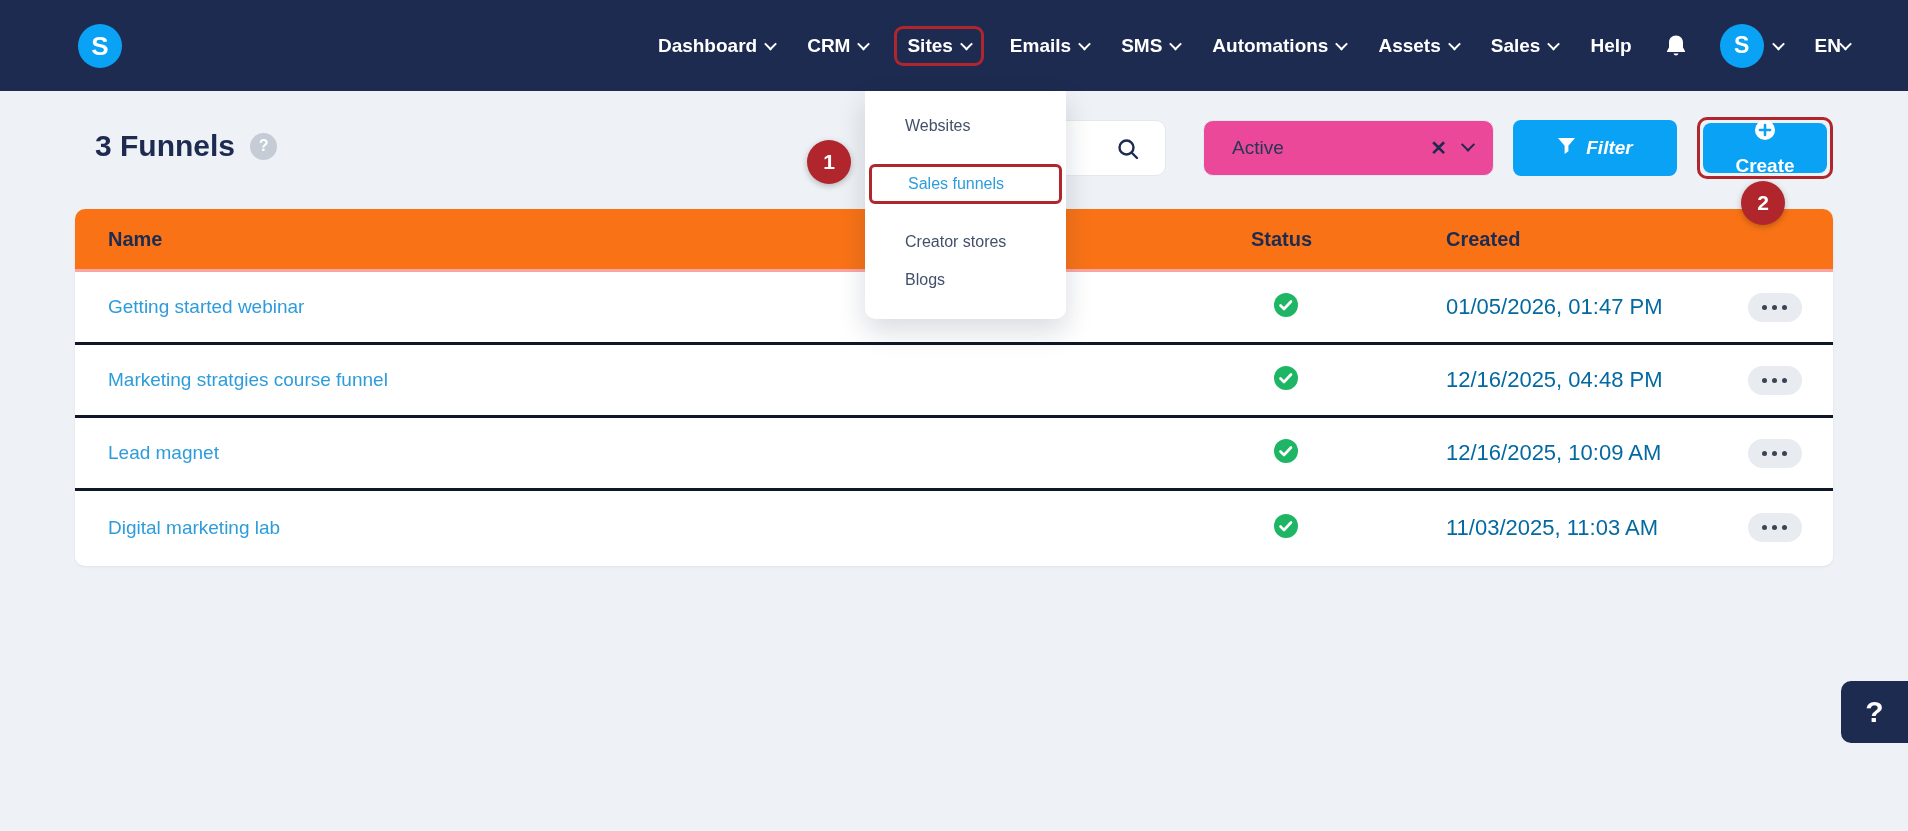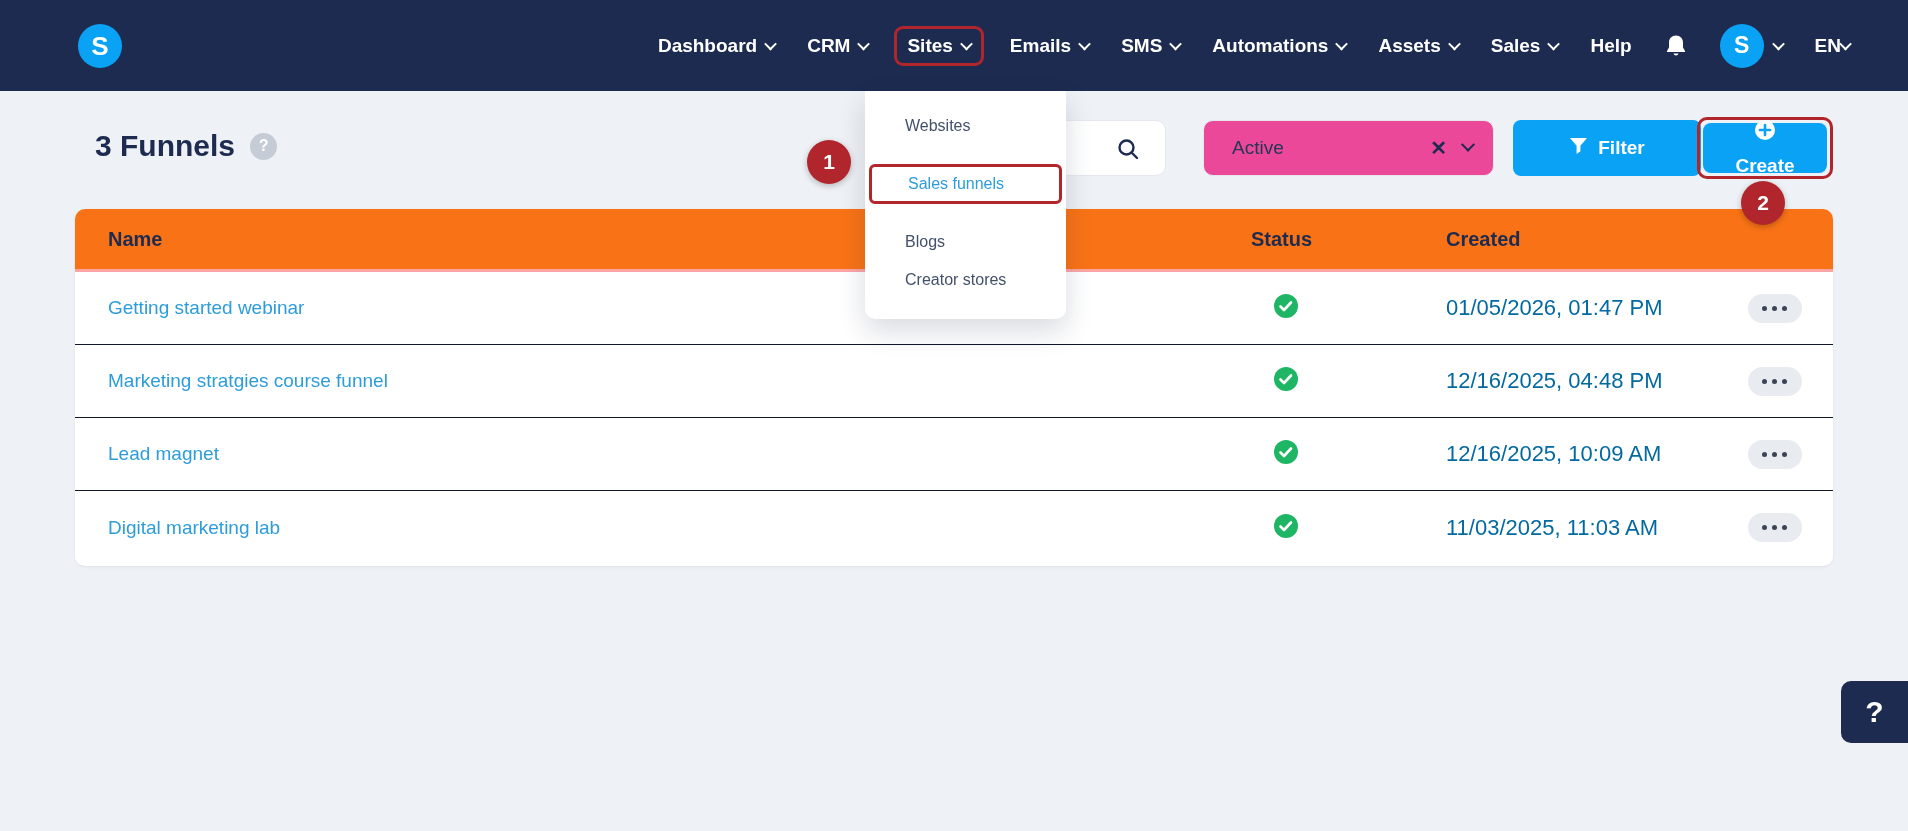--- a/index.html
+++ b/index.html
@@ -44,39 +44,39 @@
 
   .status-select { position:absolute; left:1203px; top:120px; width:291px; height:56px; background:#ec4899; border:1px solid #e4e8ee;
     border-radius:10px; display:flex; align-items:center; padding:0 20px 0 28px; cursor:pointer; }
   .status-select .value { font-size:19px; color:#243757; }
   .status-select .right { margin-left:auto; display:flex; align-items:center; gap:16px; }
   .clear-x { font-size:20px; color:#1d2b50; font-weight:bold; line-height:1; cursor:pointer; }
   .status-select .chev { color:#1d2b50; width:10px; height:10px; margin-top:-4px; }
 
   .btn { display:flex; align-items:center; justify-content:center; gap:10px; background:#0aa2f5; color:#fff;
     font-size:19px; font-weight:bold; border:none; border-radius:8px; cursor:pointer; font-family:inherit; }
-  .filter-btn { position:absolute; left:1513px; top:120px; width:188px; height:56px; }
+  .filter-btn { position:absolute; left:1513px; top:120px; width:164px; height:56px;font-style:italic; }
   .create-annot-box { position:absolute; left:1697px; top:117px; width:136px; height:62px; border:3px solid #b0262c;
     border-radius:10px; z-index:22; }
   .create-btn { position:absolute; left:3px; top:3px; width:124px; height:50px;flex-direction:column; }
 
   .annot-circle { position:absolute; width:44px; height:44px; border-radius:50%; background:#b0262c; color:#fff;
     font-size:21px; font-weight:bold; display:flex; align-items:center; justify-content:center; z-index:40;
     box-shadow:0 2px 6px rgba(0,0,0,.25); }
   #annot-1 { left:807px; top:140px; }
   #annot-2 { left:1741px; top:181px; }
 
   
   .table-card { position:absolute; left:75px; top:209px; width:1758px; height:357px; background:#fff; border-radius:10px;
     overflow:hidden; box-shadow:0 1px 3px rgba(16,30,54,.07); }
   .t-row { display:grid; grid-template-columns:1176px 195px 270px 1fr; align-items:center; }
   .t-head { height:63px; background:#f97316; border-bottom:3px solid #fca5a5; }
   .t-head .th { font-size:20px; font-weight:bold; color:#1d2b50; }
   .th-name { padding-left:33px; }
-  .t-body-row { height:73px; border-bottom:1px solid #0f172a; background:#fff; }
+  .t-body-row { height:73px; border-bottom:3px solid #0f172a; background:#fff; }
   .t-body-row:last-child { border-bottom:none; }
   .name-link { padding-left:33px; font-size:19px; color:#2d9cdb; cursor:pointer; }
   .status-cell { display:flex; align-items:center; padding-left:23px; }
   .created-cell { font-size:22px; color:#0369a1; }
   .dots-pill { justify-self:center; width:54px; height:29px; border-radius:15px; background:#e8ebf0; display:flex;
     align-items:center; justify-content:center; gap:5px; cursor:pointer; }
   .dots-pill i { width:5px; height:5px; border-radius:50%; background:#3b4455; }
 
   
   .help-float { position:absolute; left:1841px; top:681px; width:67px; height:62px; background:#1d2b50;
@@ -150,24 +150,24 @@
   <div class="dropdown">
     <div class="dropdown-item">
       <span>Websites</span>
     </div>
     <div class="menu-red-box">
       <div class="dropdown-item">
         <span>Sales funnels</span>
       </div>
     </div>
     <div class="dropdown-item">
+      <span>Creator stores</span>
+    </div>
+    <div class="dropdown-item">
       <span>Blogs</span>
-    </div>
-    <div class="dropdown-item">
-      <span>Creator stores</span>
     </div>
   </div>
 
   <div class="page-title">
     <span>3 Funnels</span>
     <span class="q-badge">
       <span>?</span>
     </span>
   </div>
 

